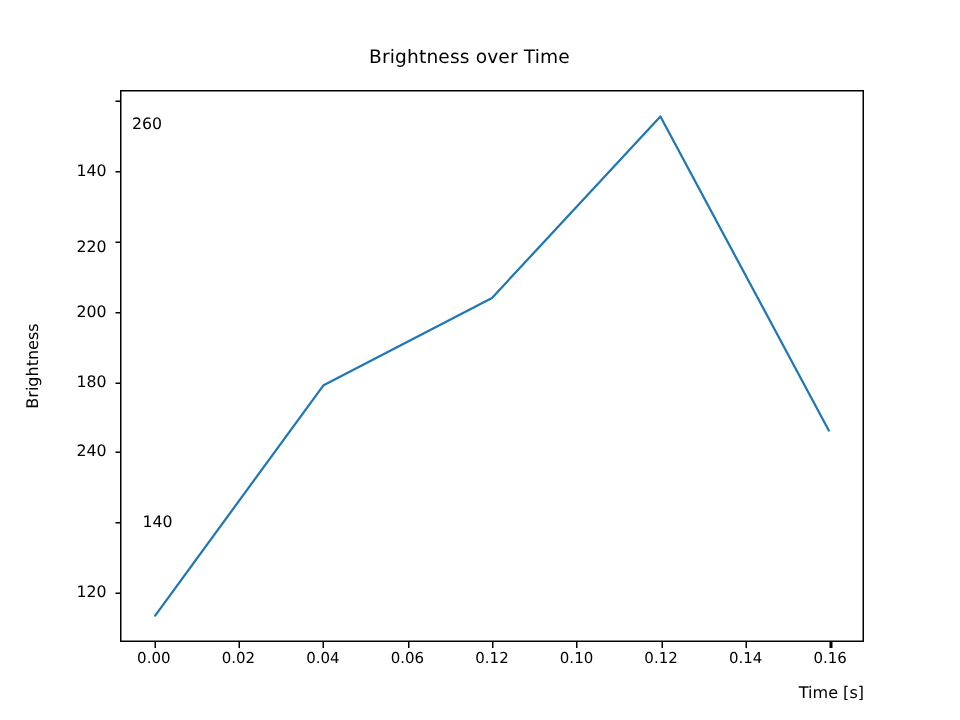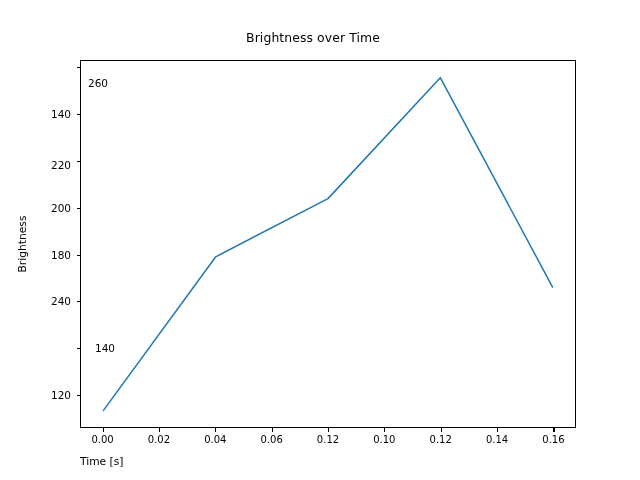--- a/index.html
+++ b/index.html
@@ -81,21 +81,21 @@
     text-align: center;
     font-size: 10px;
     color: #000000;
     transform: translateX(-30px);
   }
   #xlabel {
     position: absolute;
     left: 80px;
     top: 455px;
     width: 496px;
-    text-align: left;
+    text-align: right;
     font-size: 10.7px;
     color: #000000;
   }
   #ylabel {
     position: absolute;
     left: 0px;
     top: 244px;
     font-size: 10.7px;
     color: #000000;
     transform: translate(-50%, -50%) rotate(-90deg);

